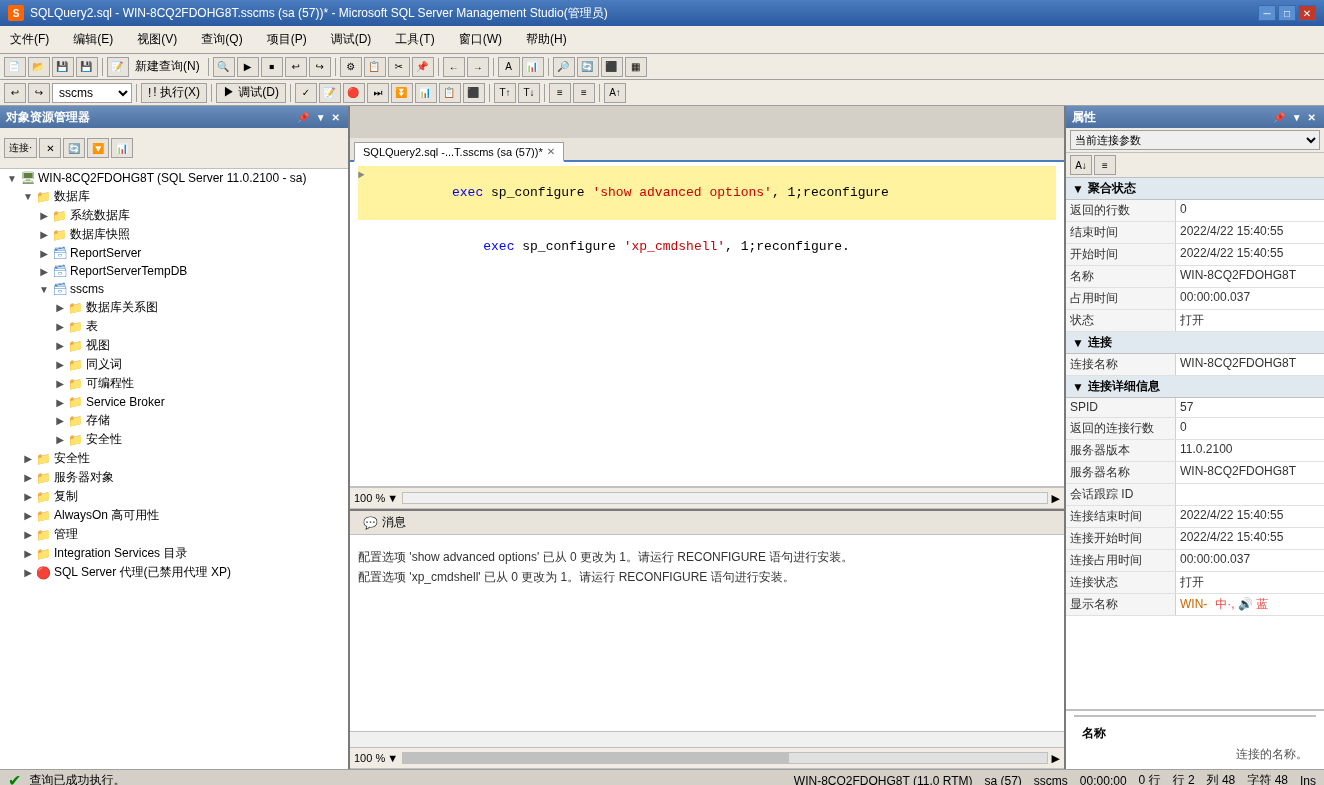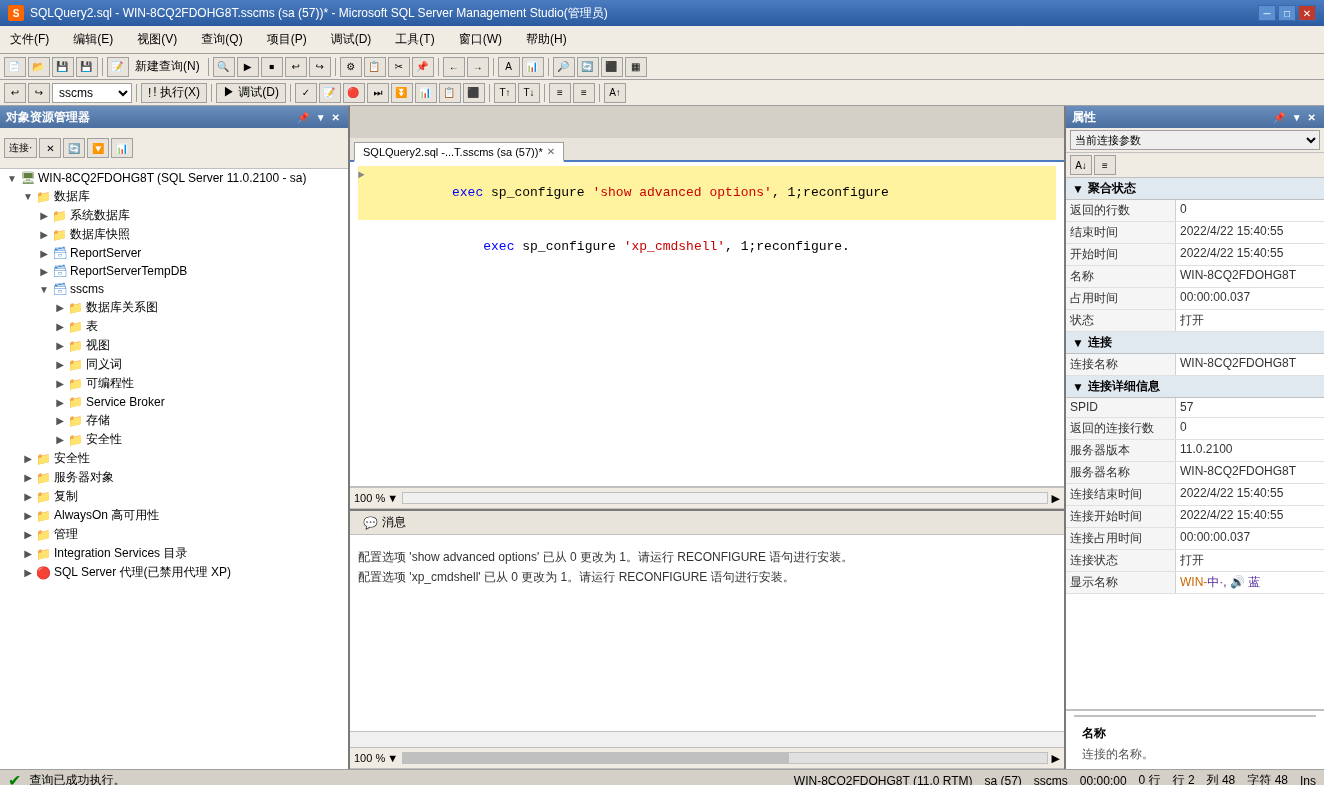--- a/index.html
+++ b/index.html
@@ -355,20 +355,21 @@
     .prop-name-section {
       padding: 8px 8px 2px 8px;
       font-weight: bold;
       font-size: 12px;
       border-top: 2px solid #c0c0c0;
     }
     .prop-desc {
       padding: 2px 8px;
       font-size: 12px;
       color: #555;
+      text-align: right;
     }
   </style>
 </head>
 <body>
 
 <div class="title-bar">
   <div class="title-bar-left">
     <div class="title-bar-icon">S</div>
     <span class="title-bar-text">SQLQuery2.sql - WIN-8CQ2FDOHG8T.sscms (sa (57))* - Microsoft SQL Server Management Studio(管理员)</span>
   </div>
@@ -769,38 +770,42 @@
       </div>
       <div class="prop-row">
         <div class="prop-name">服务器版本</div>
         <div class="prop-value">11.0.2100</div>
       </div>
       <div class="prop-row">
         <div class="prop-name">服务器名称</div>
         <div class="prop-value">WIN-8CQ2FDOHG8T</div>
       </div>
       <div class="prop-row">
+        <div class="prop-name">会话跟踪 ID</div>
+        <div class="prop-value"></div>
+      </div>
+      <div class="prop-row">
         <div class="prop-name">连接结束时间</div>
         <div class="prop-value">2022/4/22 15:40:55</div>
       </div>
       <div class="prop-row">
         <div class="prop-name">连接开始时间</div>
         <div class="prop-value">2022/4/22 15:40:55</div>
       </div>
       <div class="prop-row">
         <div class="prop-name">连接占用时间</div>
         <div class="prop-value">00:00:00.037</div>
       </div>
       <div class="prop-row">
         <div class="prop-name">连接状态</div>
         <div class="prop-value">打开</div>
       </div>
       <div class="prop-row">
         <div class="prop-name">显示名称</div>
-        <div class="prop-value orange">WIN-<span style="color:#4c1d95;">中·, 🔊 蓝</span></div>
+        <div class="prop-value orange">WIN-<span style="color:#ef4444;margin-left:8px;">中·, 🔊 蓝</span></div>
       </div>
     </div>
 
     <div style="border-top:2px solid #c0c0c0; padding:4px 8px;">
       <div class="prop-name-section">名称</div>
       <div class="prop-desc">连接的名称。</div>
     </div>
   </div>
 
 </div>

